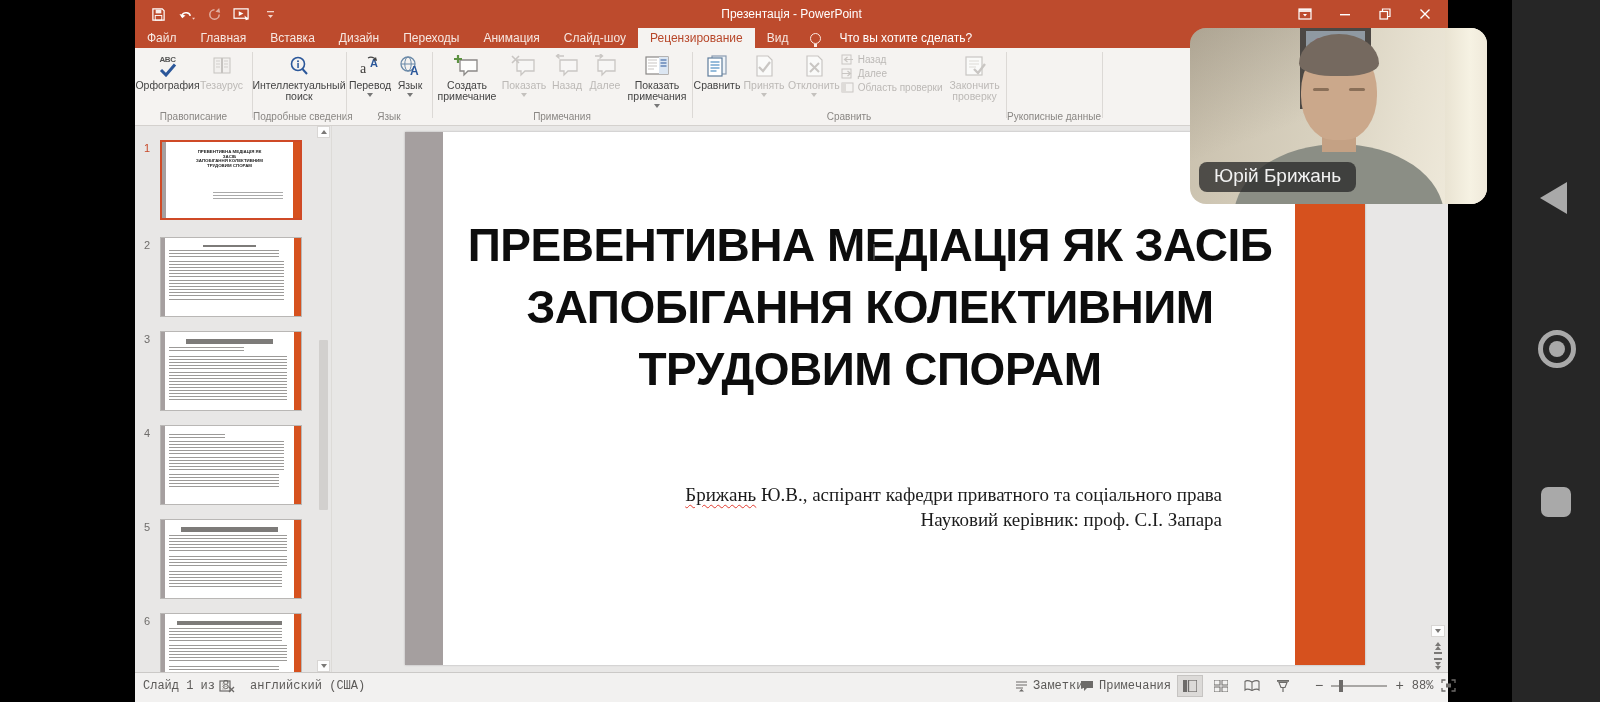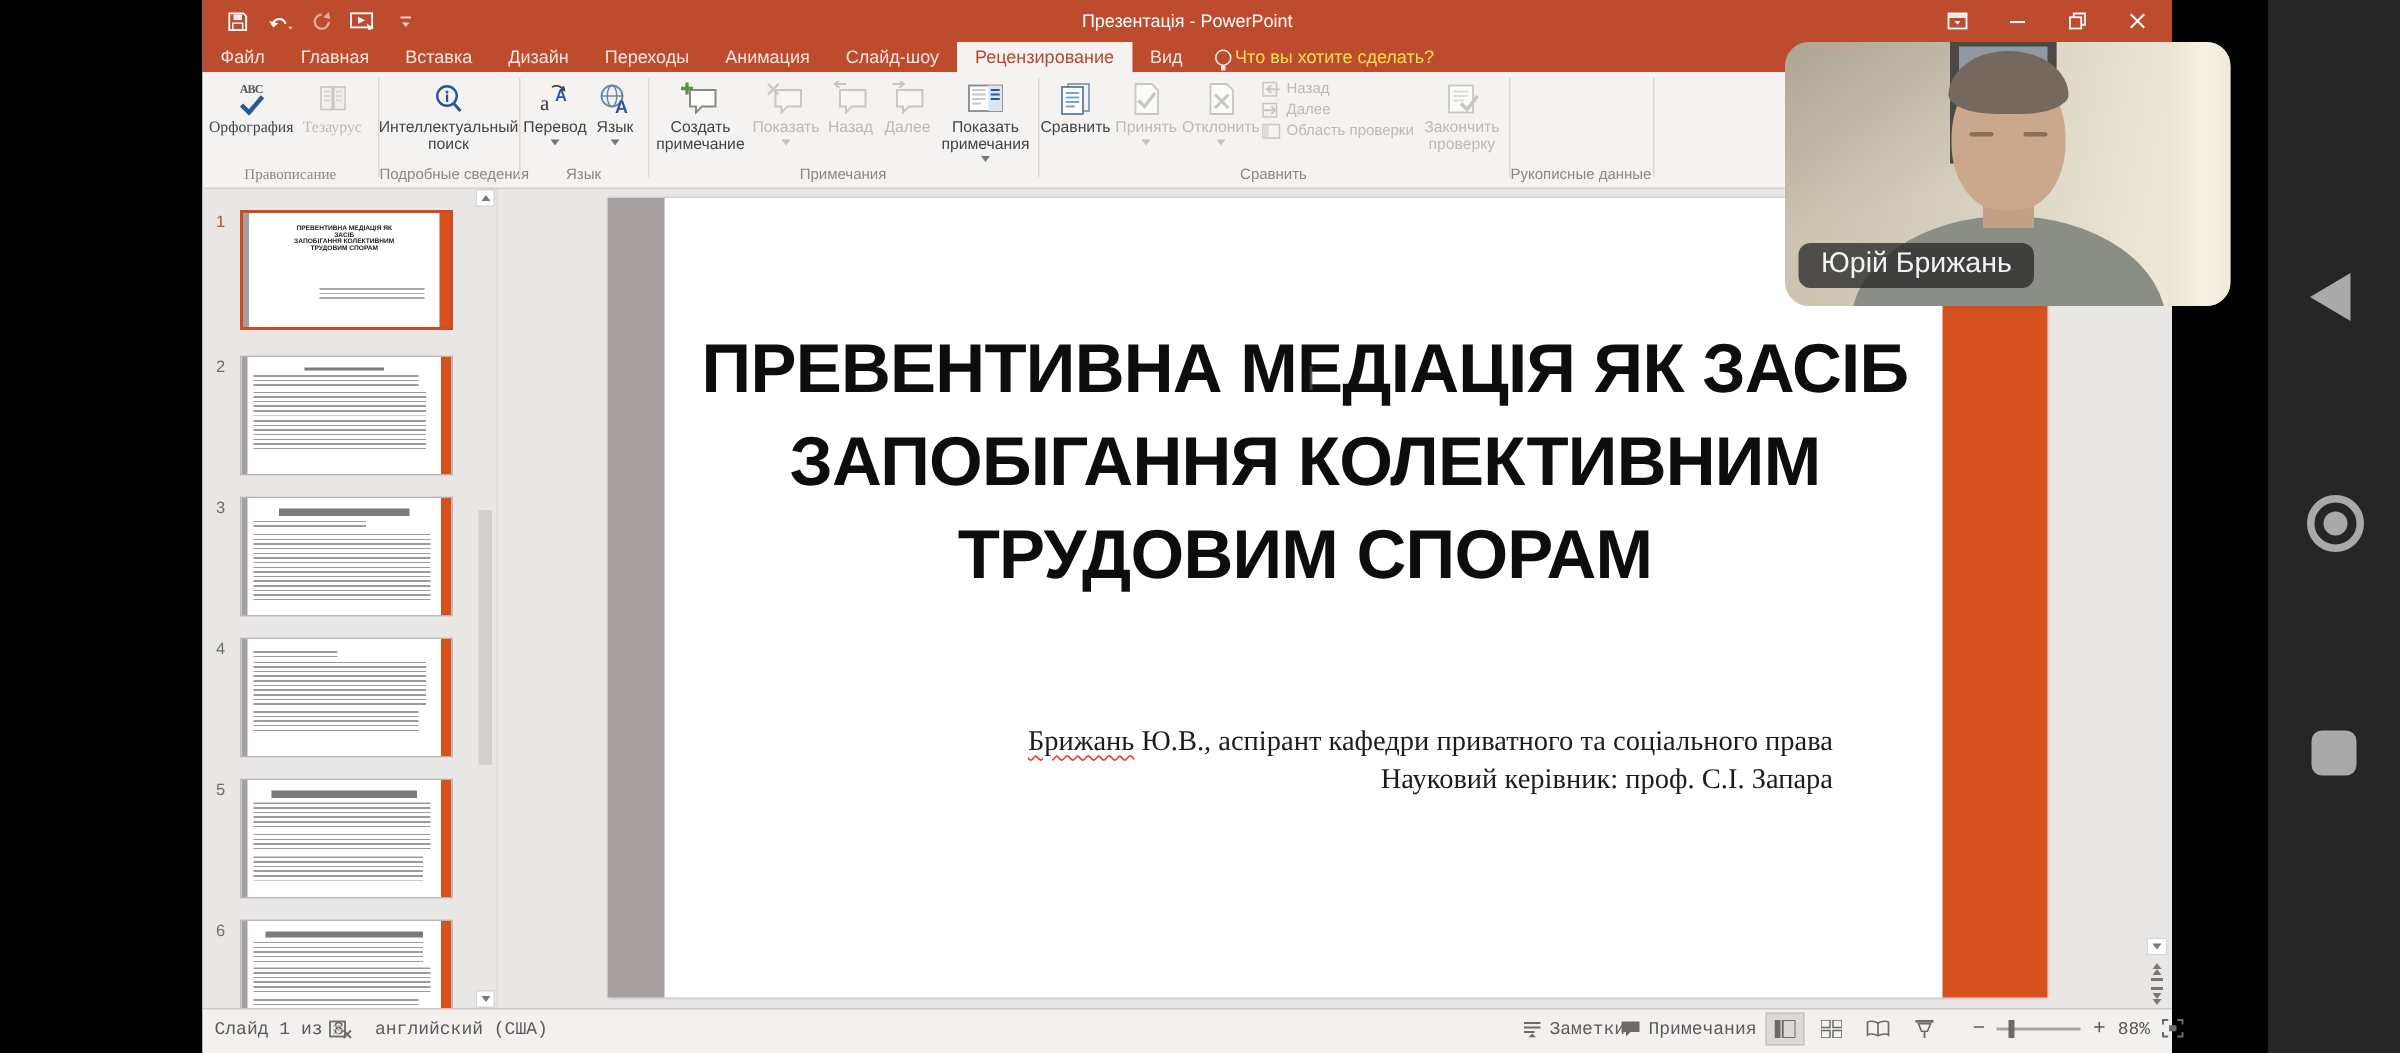--- a/index.html
+++ b/index.html
@@ -16,21 +16,21 @@
   .qat .qbtn { width:18px; height:18px; display:flex; align-items:center; justify-content:center; }
   .qat svg { display:block; }
   .win-title { position:absolute; left:0; right:0; top:0; height:28px; display:flex; align-items:center; justify-content:center; color:#fff; font-size:12px; pointer-events:none; }
   .winctrls { position:absolute; right:6px; top:0; height:28px; display:flex; align-items:center; gap:6px; }
   .winctrls .wbtn { width:34px; height:24px; display:flex; align-items:center; justify-content:center; }
 
   
   .tabsrow { position:absolute; left:0; top:28px; right:0; height:20px; background:#bd4b2d; display:flex; align-items:stretch; }
   .tab { padding:0 12px; display:flex; align-items:center; color:#f7e8e2; font-size:12px; white-space:nowrap; }
   .tab.active { background:#f5f3f1; color:#b7472a; }
-  .tab-search { display:flex; align-items:center; gap:2px; color:#fde047; font-size:12px; padding:0 10px; }
+  .tab-search { display:flex; align-items:center; gap:18px; color:#ffffff; font-size:12px; padding:0 10px; }
   .bulb { width:11px; height:11px; border:1.4px solid #fce9e2; border-radius:50%; position:relative; }
   .bulb:after { content:""; position:absolute; left:3px; bottom:-4px; width:3px; height:3px; background:#fce9e2; }
 
   
   .ribbon { position:absolute; left:0; top:48px; right:0; height:78px; background:#f5f3f1; border-bottom:1px solid #d4d1ce; }
   .rgroup { position:absolute; top:0; height:76px; }
   .rgroup .grp-label { position:absolute; left:0; right:0; bottom:2px; text-align:center; font-size:10px; color:#8a8784; white-space:nowrap; }
   .rbtns { position:absolute; left:0; right:0; top:2px; height:58px; display:flex; justify-content:center; align-items:flex-start; }
   .rbtn { display:flex; flex-direction:column; align-items:center; padding-top:2px; }
   .rbtn .ic { height:28px; display:flex; align-items:center; justify-content:center; }
@@ -192,21 +192,21 @@
       <div class="tab active">Рецензирование</div>
       <div class="tab">Вид</div>
       <div class="tab-search">
         <span class="bulb"></span>
         <span>Что вы хотите сделать?</span>
       </div>
     </div>
 
     <div class="ribbon">
 
-      <div class="rgroup" style="left:2px;width:113px;font-family:Liberation Serif, serif;">
+      <div class="rgroup" style="left:2px;width:113px;">
         <div class="rbtns">
           <div class="rbtn" style="width:56px;">
             <div class="ic ic-col">
               <span class="abc-txt">ABC</span>
               <svg width="18" height="14" viewBox="0 0 18 14">
                   <path d="M2 7 L7 12 L16 1.5" fill="none" stroke="#2b579a" stroke-width="3"></path>
                 </svg>
             </div>
             <div class="lb">Орфография</div>
           </div>

